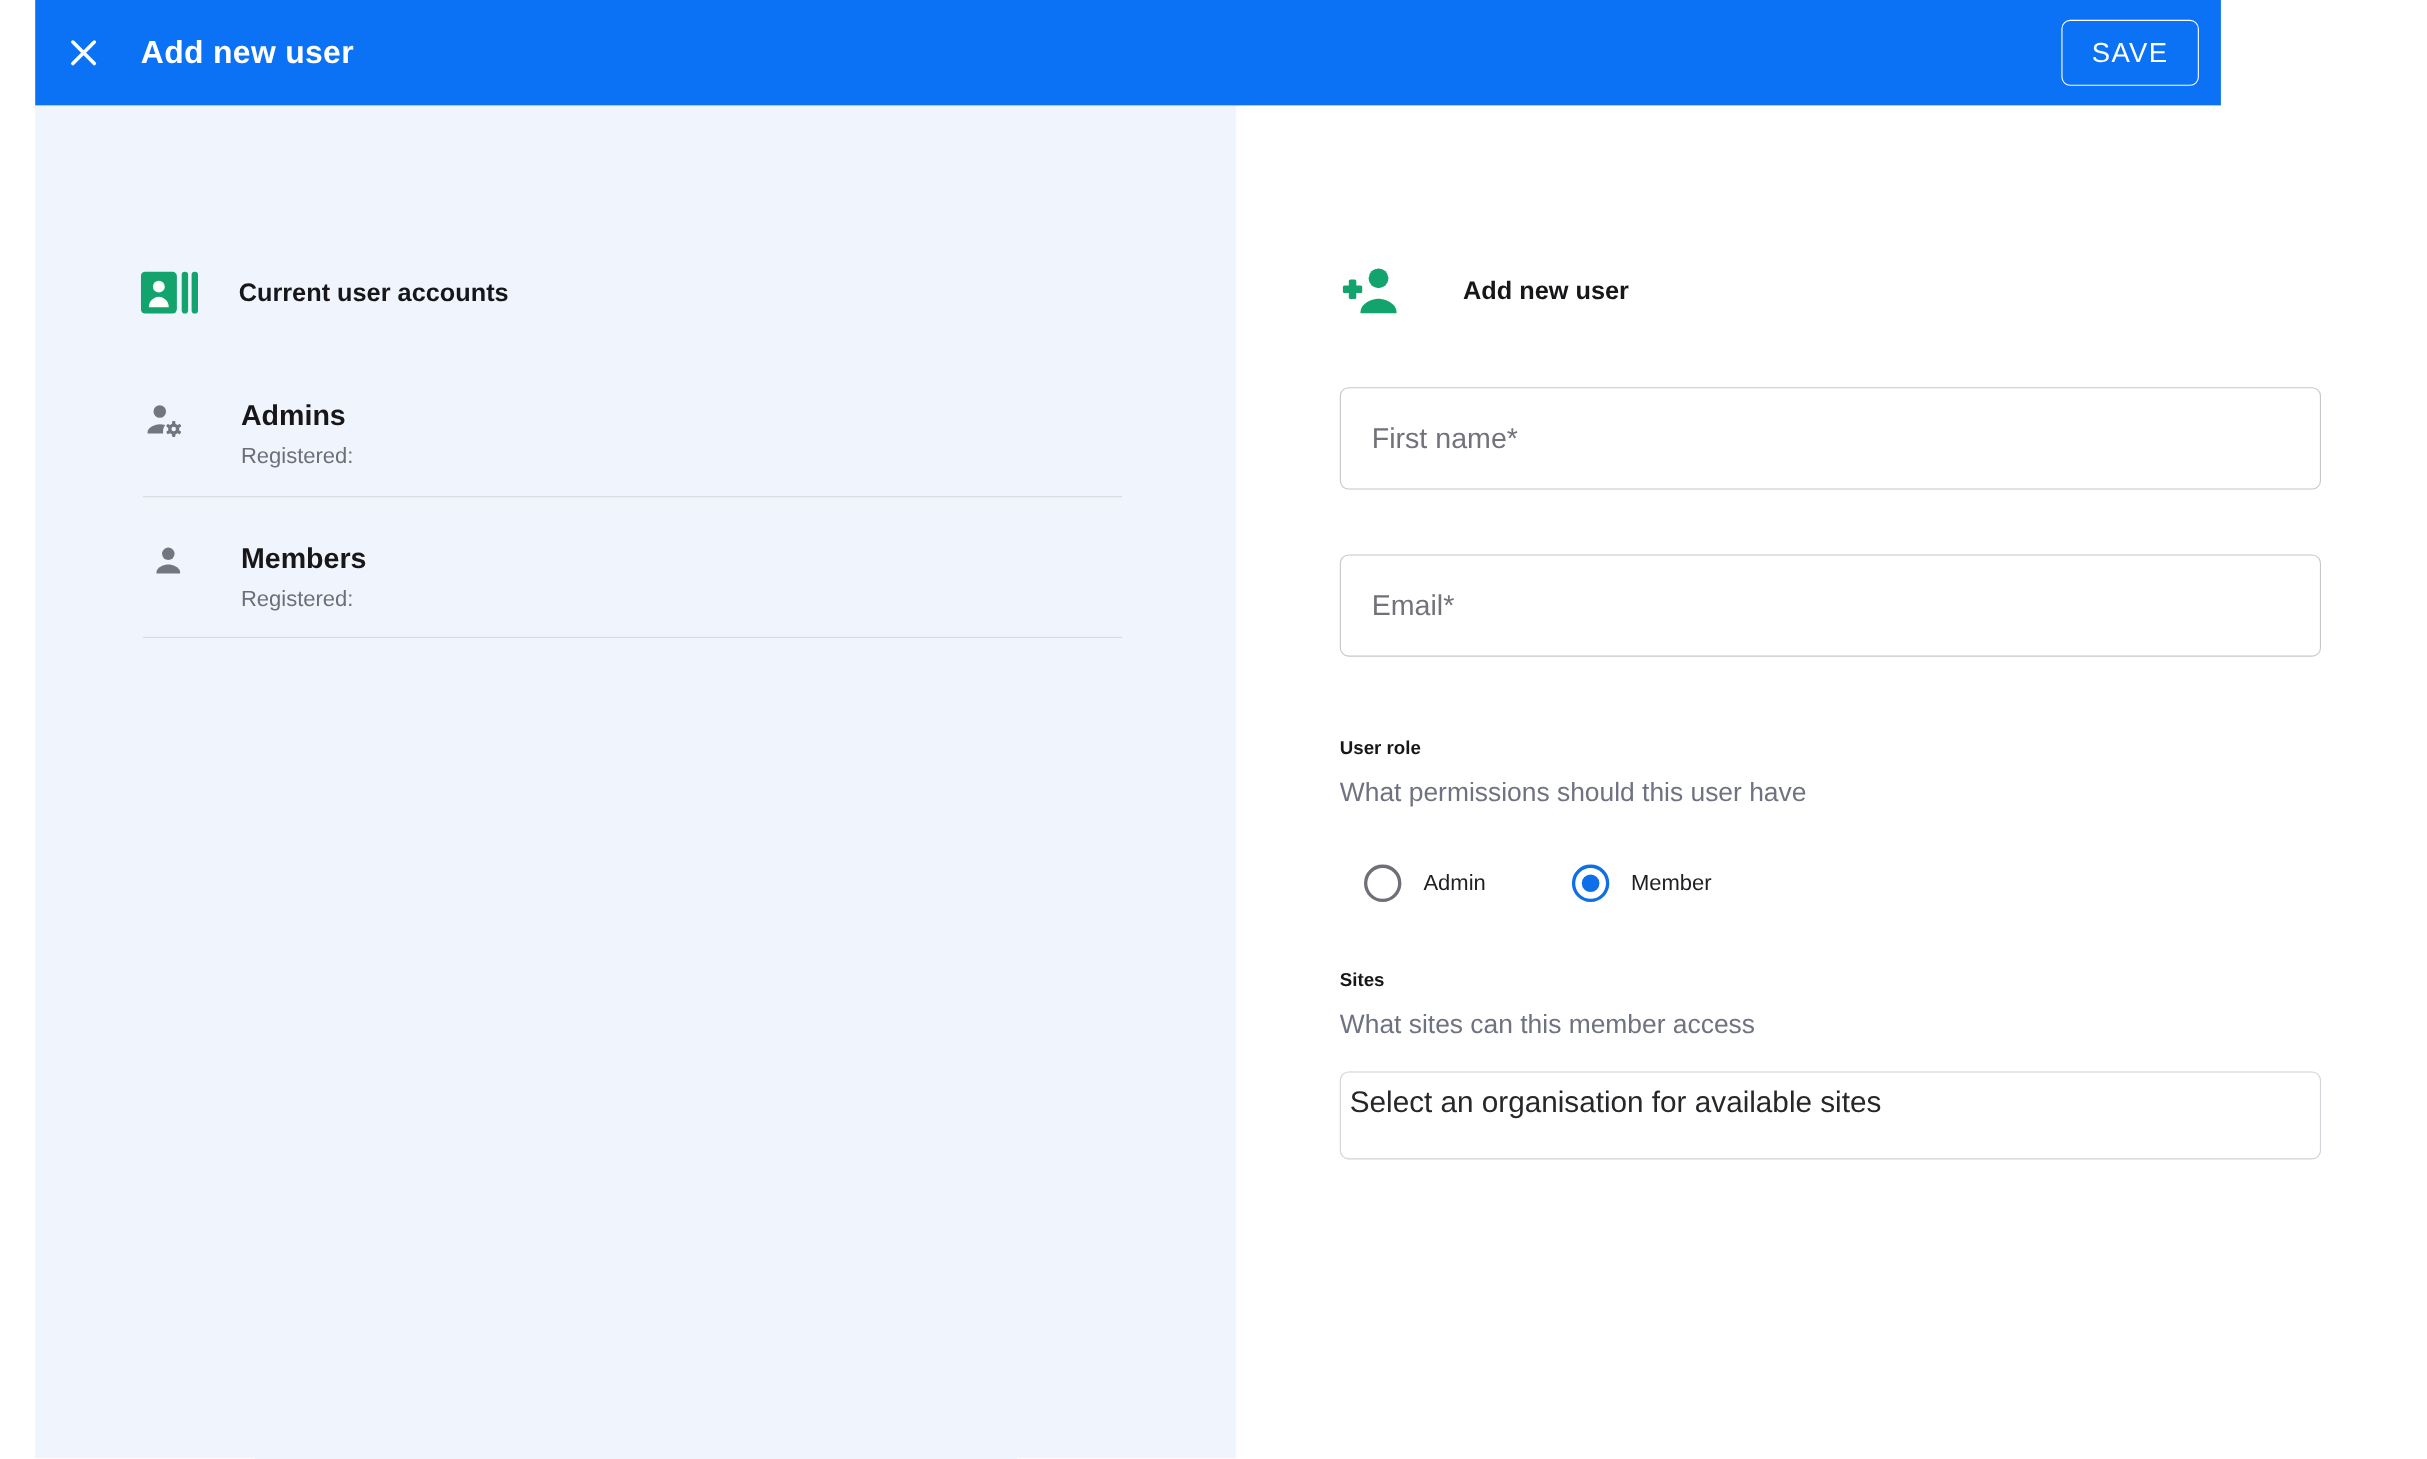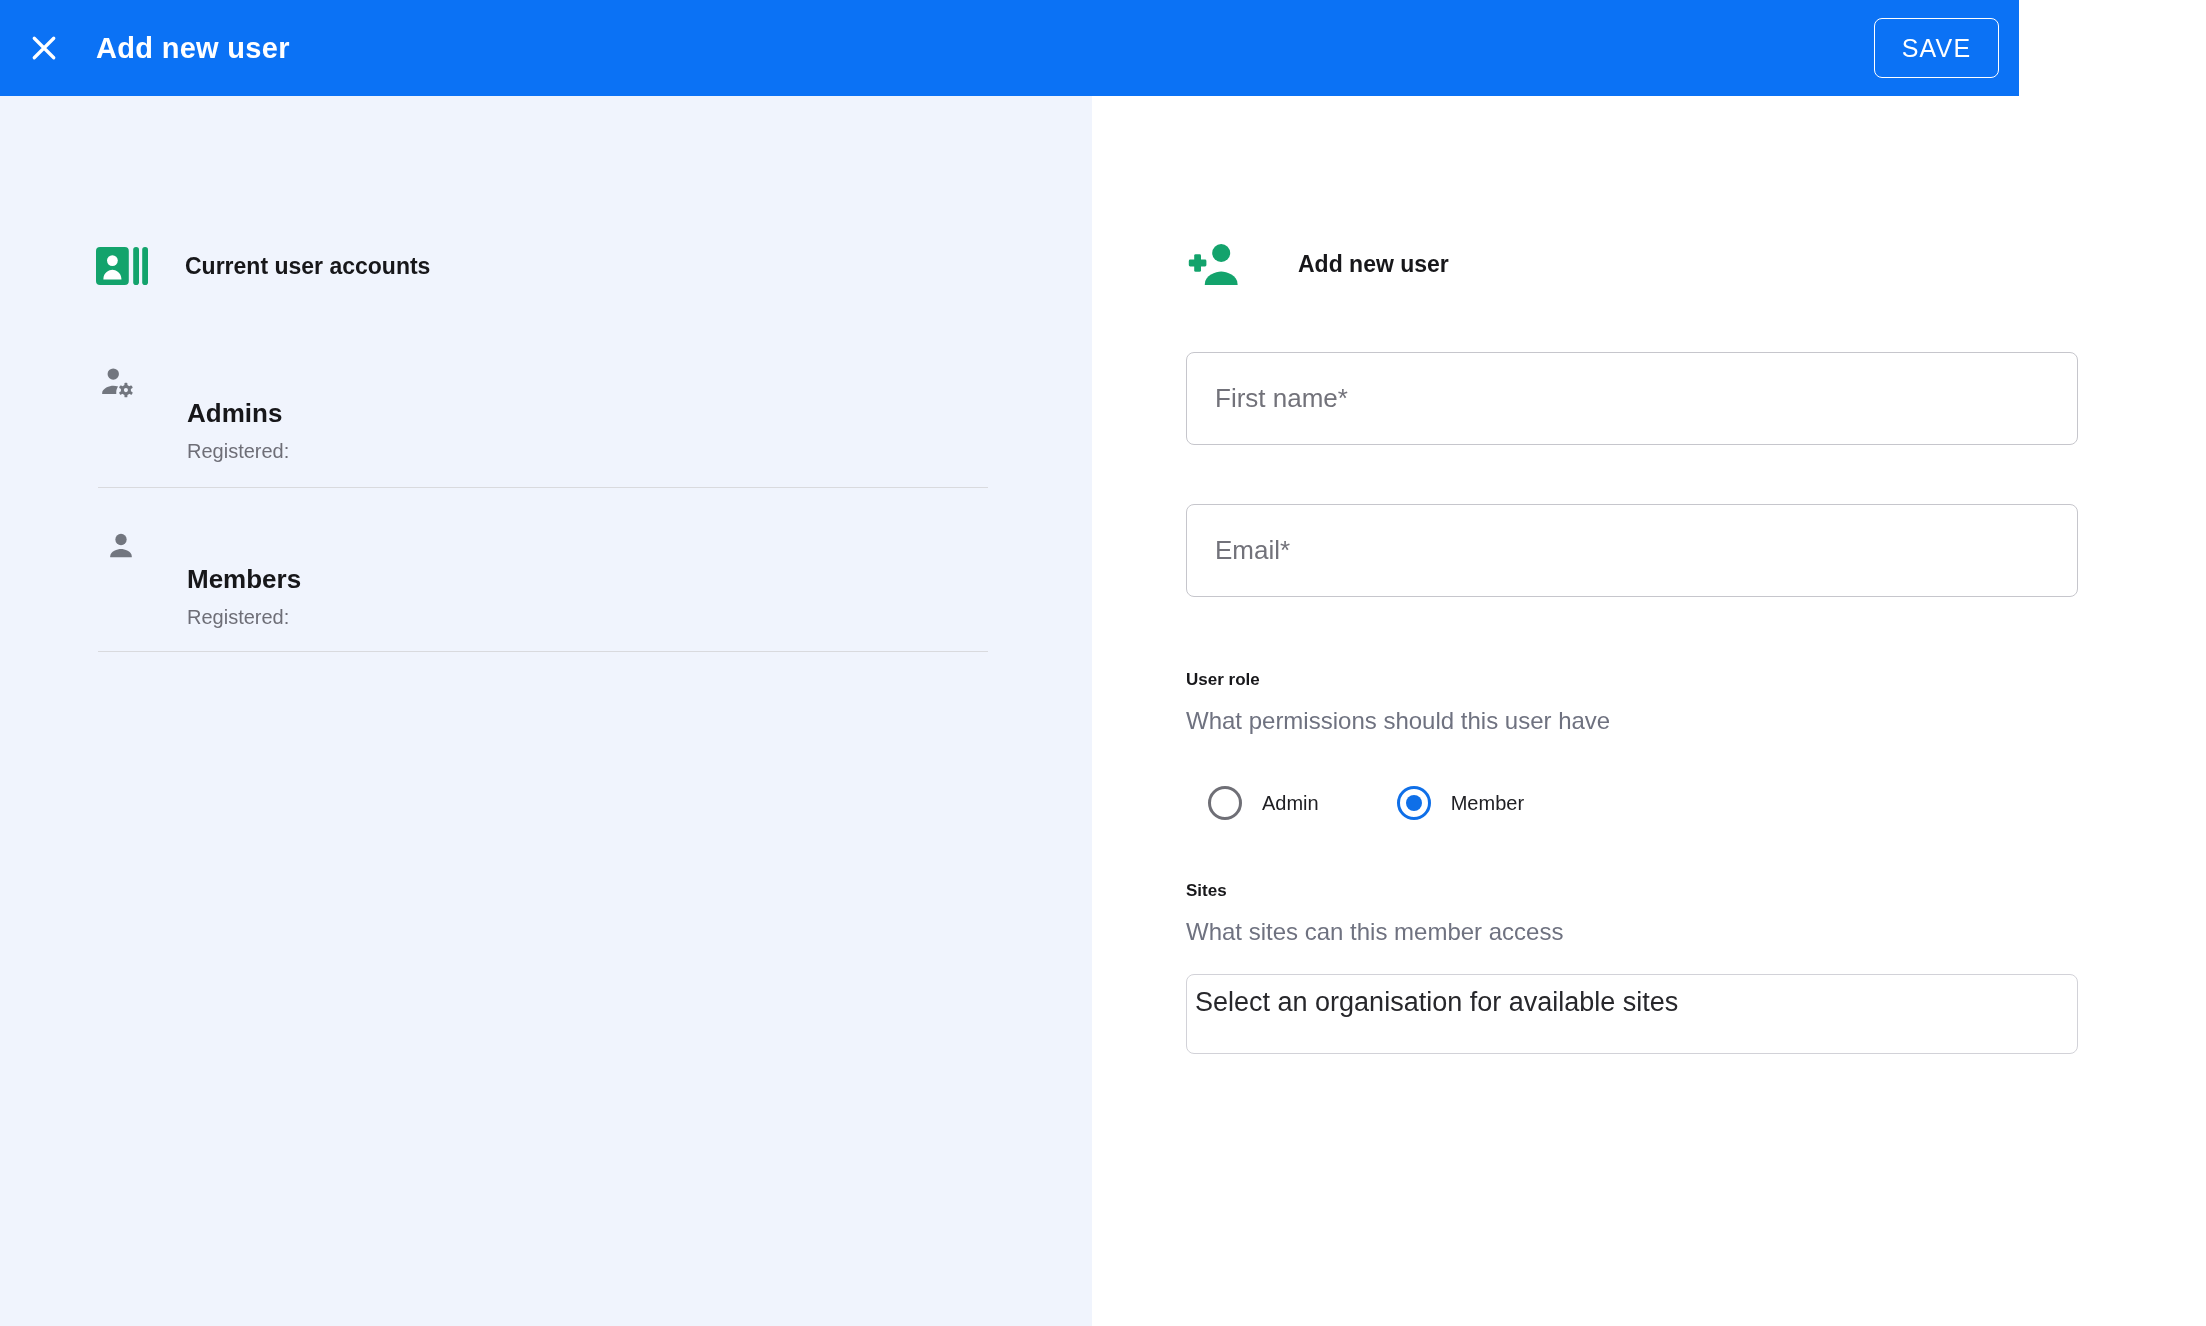--- a/index.html
+++ b/index.html
@@ -13,21 +13,21 @@
     --input-border:#c6c6cc;
     --placeholder:#72727a;
     --divider:#d9dade;
   }
   *{box-sizing:border-box;}
   html,body{margin:0;padding:0;}
   body{
     width:2206px;height:1326px;overflow:hidden;background:#fff;
     font-family:"Liberation Sans","DejaVu Sans",sans-serif;color:var(--ink);
   }
-  .app{width:2019px;height:1326px;display:flex;flex-direction:column;}
+  .app{width:2019px;height:1326px;display:flex;flex-direction:column;padding-left:32px;}
 
   
   .appbar{
     flex:0 0 96px;height:96px;background:var(--header-blue);
     display:flex;align-items:center;padding:0 20px 0 22px;
   }
   .close-btn{
     width:44px;height:44px;border:none;background:transparent;padding:0;
     display:flex;align-items:center;justify-content:center;cursor:pointer;flex:0 0 44px;
   }
@@ -51,21 +51,21 @@
   .panel-head{display:flex;align-items:center;height:52px;}
   .left-panel .panel-head .head-icon{margin-left:-2px;}
   .panel-title{font-size:23px;font-weight:700;margin:0;color:var(--ink);}
   .left-panel .panel-title{margin-left:37px;}
 
   .group{margin-top:69px;}
   .group + .group{margin-top:39px;}
   .group-row{display:flex;align-items:flex-start;}
   .gicon{flex:0 0 89px;width:89px;padding-top:2px;}
   .gicon.inset svg{margin-left:6px;}
-  .glabel{font-size:26px;font-weight:700;line-height:32px;color:var(--ink);margin-top:36px;}
+  .glabel{font-size:26px;font-weight:700;line-height:32px;color:var(--ink);}
   .greg{font-size:20px;line-height:30px;color:var(--ink-soft);margin-top:7px;}
   .divider{width:890px;height:0;border-top:1px solid var(--divider);margin-top:21px;}
   .group.members .divider{margin-top:19px;}
 
   
   .form-panel{flex:1;background:#fff;padding:142px 0 0 94px;}
   .form-panel .panel-head .head-icon{margin-left:2px;}
   .form-panel .panel-title{margin-left:58px;}
 
   .text-input{

